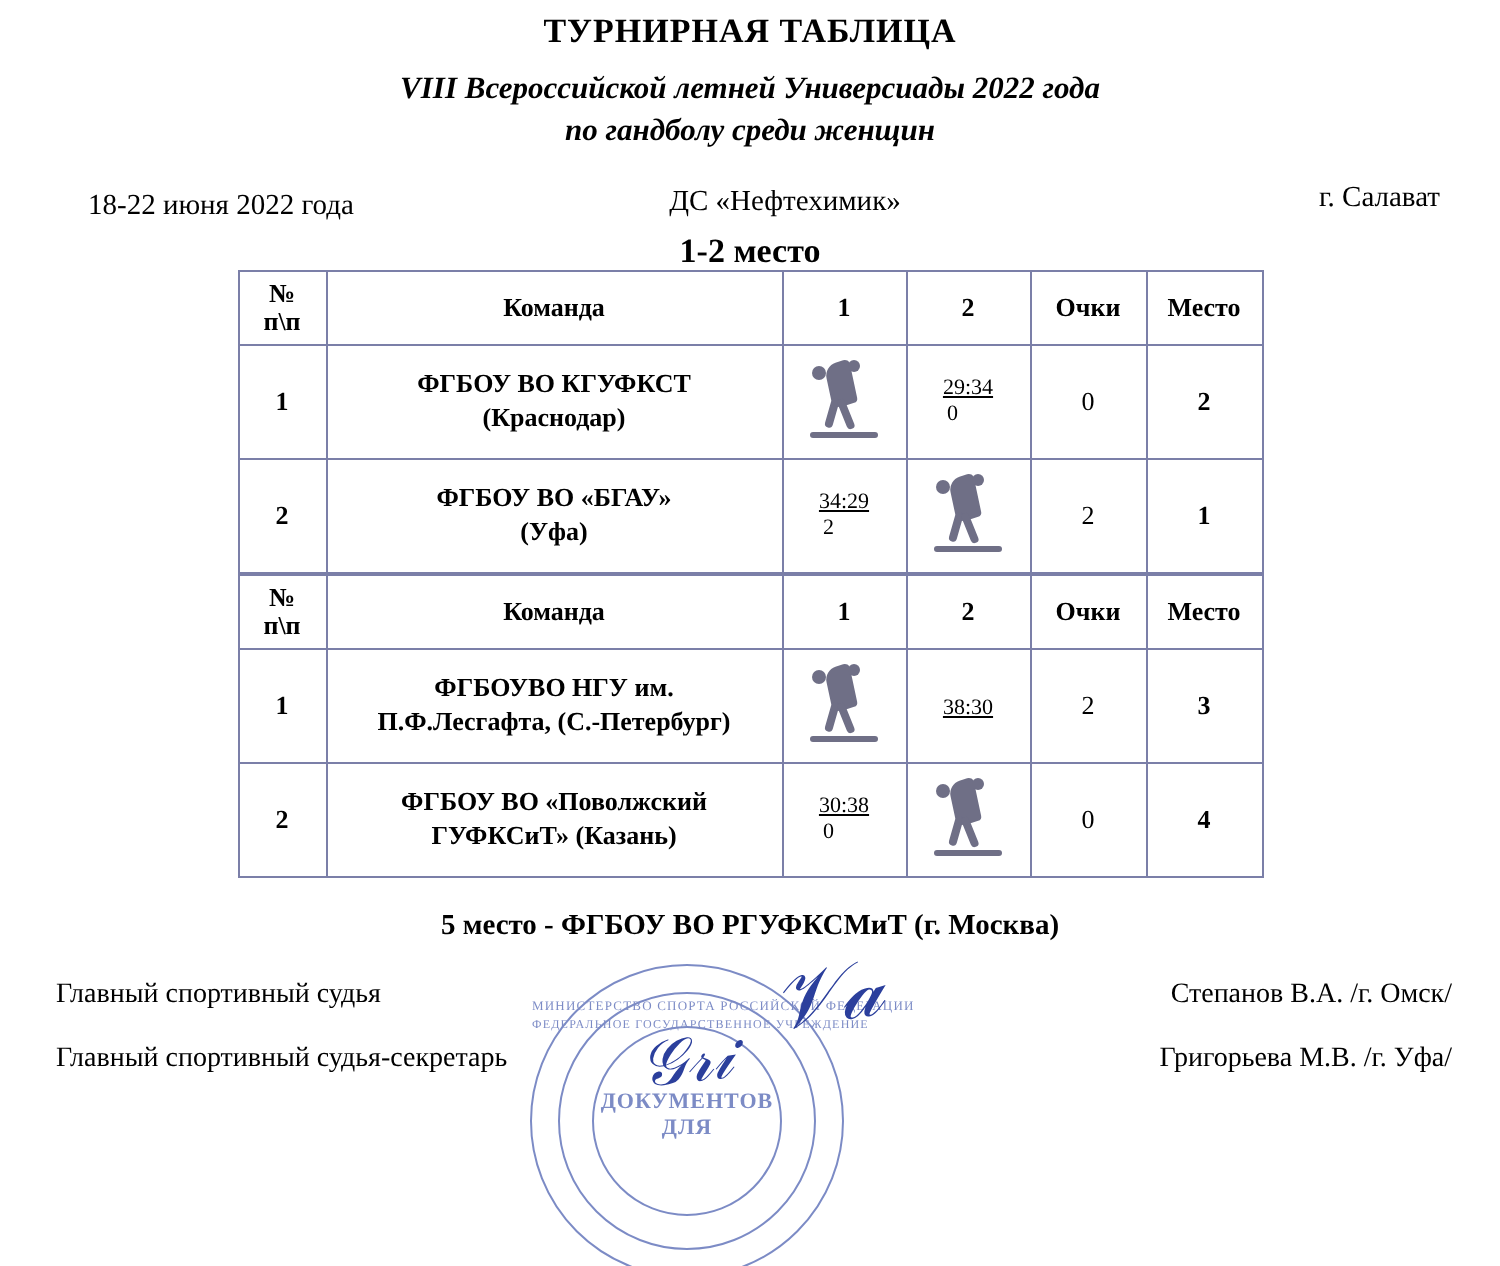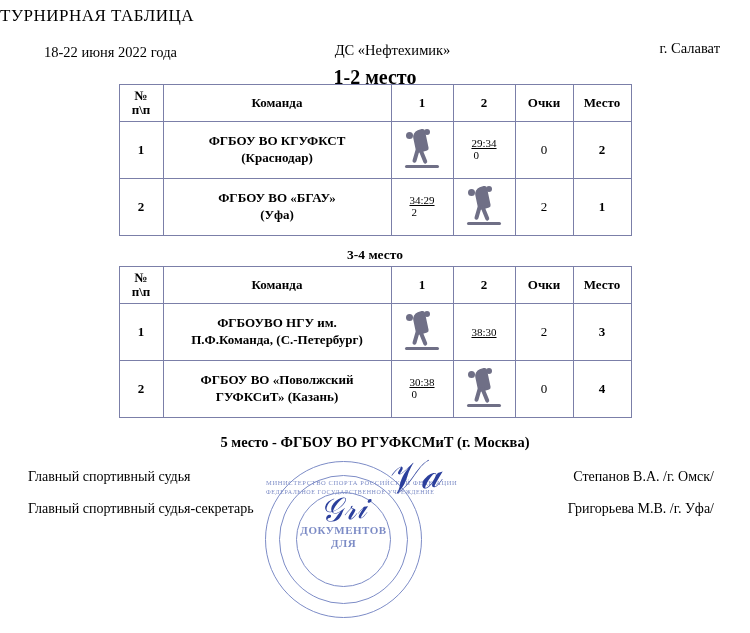--- a/index.html
+++ b/index.html
@@ -16,23 +16,23 @@
     overflow: hidden;
   }
   .page {
     position: relative;
     width: 750px;
     height: 633px;
   }
 
   
   .title {
-    text-align: left;
+    text-align: center;
     font-size: 17px;
-    font-weight: normal;
+    font-weight: bold;
     letter-spacing: 0.5px;
     margin-top: 6px;
   }
   .subtitle {
     text-align: center;
     font-size: 15.5px;
     font-weight: bold;
     font-style: italic;
     margin-top: 9px;
     line-height: 1.35;
@@ -52,21 +52,21 @@
   }
   .info-center {
     position: absolute;
     left: 0;
     right: 0;
     top: 0;
     text-align: center;
     line-height: 1.5;
   }
   .info-center .venue { display: block; padding-left: 35px; }
-  .info-center .place { display: block; font-weight: bold; font-size: 20px;}
+  .info-center .place { display: block; font-weight: bold; font-size: 17px;}
   .info-city {
     position: absolute;
     right: 30px;
     top: 0;
   }
 
   
   .tbl-wrap {
     display: flex;
     justify-content: center;
@@ -207,21 +207,21 @@
     font-size: 14px;
   }
   .sig-row {
     position: absolute;
     left: 28px;
     right: 24px;
   }
   .sig-row.r1 { top: 0; }
   .sig-row.r2 { top: 32px; }
   .sig-left { position: absolute; left: 0; }
-  .sig-right { position: absolute; right: 12px; text-align: right; }
+  .sig-right { position: absolute; right: 0; text-align: right; }
 
   
   .stamp {
     position: absolute;
     left: 265px;
     top: -8px;
     width: 155px;
     height: 155px;
     border-radius: 50%;
     border: 1.4px solid #4a5fb0;
@@ -288,20 +288,24 @@
     transform: rotate(-6deg);
   }
 </style>
 </head>
 <body>
 
 <div class="page">
 
   <div class="title">ТУРНИРНАЯ  ТАБЛИЦА</div>
 
+  <div class="subtitle">
+    <div>VIII Всероссийской летней Универсиады 2022 года</div>
+    <div>по гандболу среди женщин</div>
+  </div>
 
   <div class="inforow">
     <div class="info-date">18-22 июня 2022 года</div>
     <div class="info-center">
       <span class="venue">ДС «Нефтехимик»</span>
       <span class="place">1-2 место</span>
     </div>
     <div class="info-city">г. Салават</div>
   </div>
 
@@ -368,21 +372,20 @@
               <span class="leg1"></span><span class="leg2"></span><span class="base"></span>
             </span>
           </td>
           <td class="pts">2</td>
           <td class="rank">1</td>
         </tr>
       </tbody>
     </table>
   </div>
 
-  <div class="section-label">3-4 место</div>
 
   <div class="tbl-wrap">
     <table class="standings">
       <colgroup>
         <col class="col-np">
           <col class="col-team">
           <col class="col-g">
           <col class="col-g">
           <col class="col-pts">
           <col class="col-rank">
@@ -398,21 +401,21 @@
           <th>2</th>
           <th>Очки</th>
           <th>Место</th>
         </tr>
       </thead>
       <tbody>
         <tr class="datarow">
           <td class="num">1</td>
           <td class="team">
             <div>ФГБОУВО НГУ им.</div>
-            <div>П.Ф.Команда, (С.-Петербург)</div>
+            <div>П.Ф.Лесгафта, (С.-Петербург)</div>
           </td>
           <td>
             <span class="emblem">
               <span class="ball"></span><span class="body"></span><span class="head"></span>
               <span class="leg1"></span><span class="leg2"></span><span class="base"></span>
             </span>
           </td>
           <td>
             <span class="score">
               <span class="sc">38:30</span>

